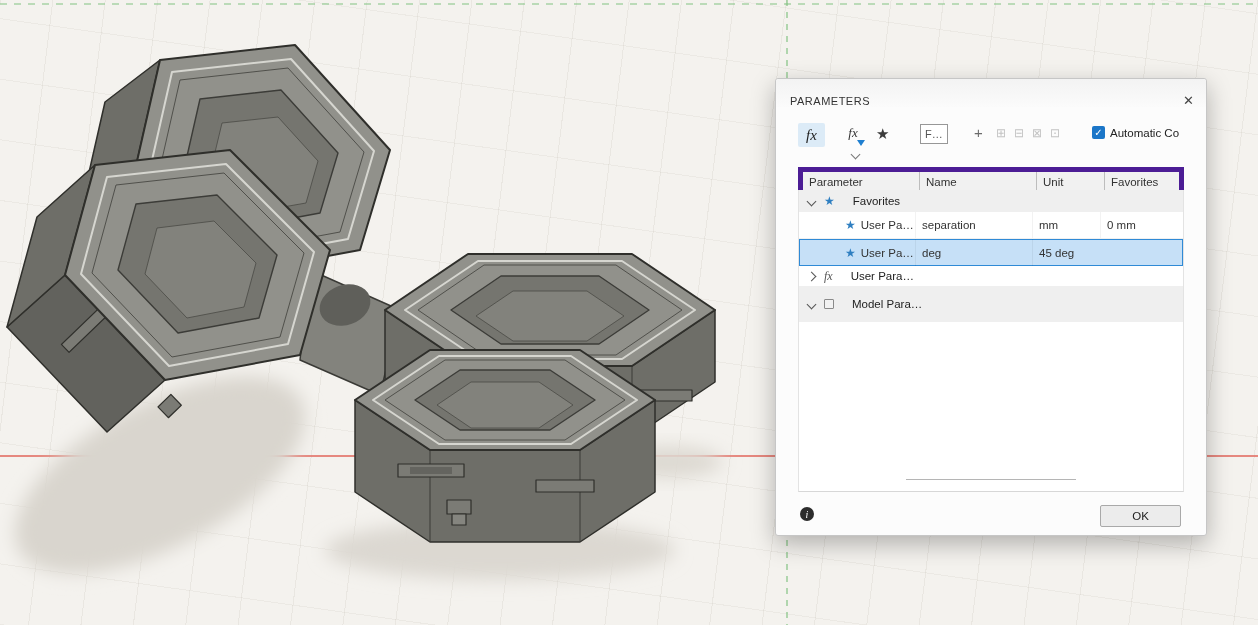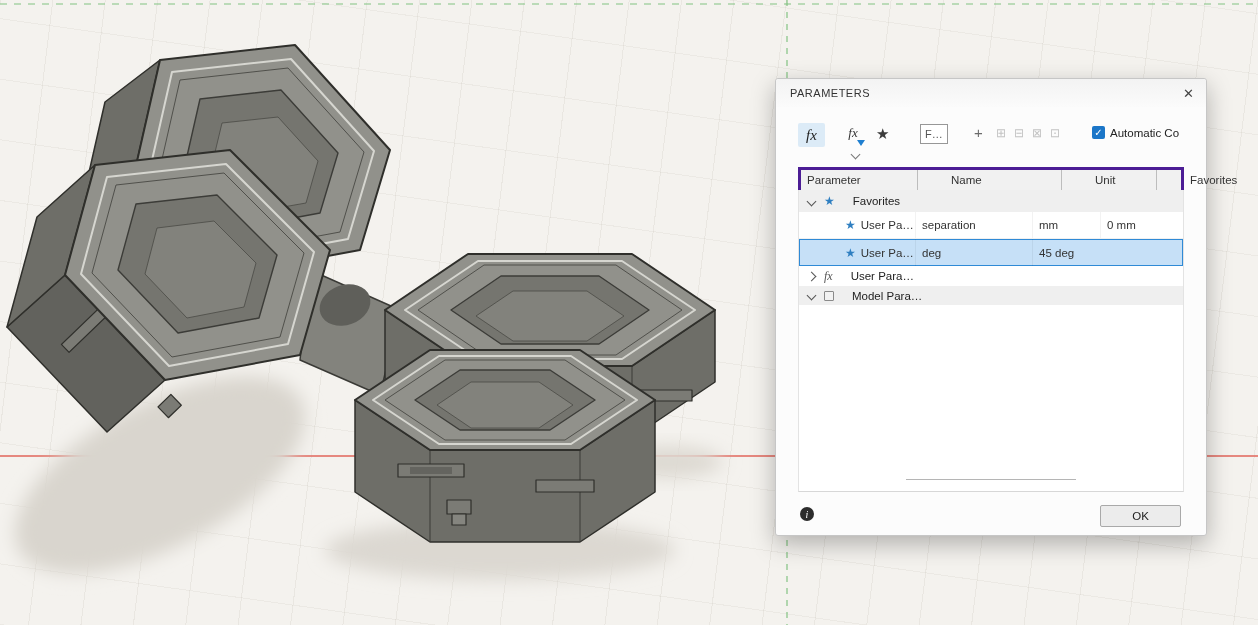--- a/index.html
+++ b/index.html
@@ -30,21 +30,21 @@
   }
   svg.model{position:absolute;left:0;top:0;z-index:2;}
 
   
   .dialog{
     position:absolute;left:775px;top:78px;width:432px;height:458px;z-index:5;
     background:#fcfcfc;border:1px solid #c6c6c6;border-radius:3px;
     box-shadow:0 8px 24px rgba(0,0,0,0.28);box-sizing:border-box;
   }
   .dialog-header{
-    height:28px;display:flex;align-items:center;justify-content:space-between;
+    height:28px;display:flex;align-items:flex-end;justify-content:space-between;
     padding:0 12px 0 14px;background:linear-gradient(#f3f3f3,#fbfbfb);
     border-radius:3px 3px 0 0;
   }
   .dialog-title{font-size:11px;letter-spacing:0.5px;color:#333;}
   .close{font-size:13px;color:#444;cursor:pointer;line-height:1;}
 
   
   .toolbar{position:absolute;left:0;top:44px;width:100%;height:28px;}
   .fx-btn{
     position:absolute;left:22px;top:0;width:27px;height:24px;background:#dcebf7;border-radius:2px;
@@ -76,21 +76,21 @@
   .auto-label{font-size:11.5px;color:#222;white-space:nowrap;}
   .caret-small{
     position:absolute;left:76px;top:72px;width:6px;height:6px;
     border-right:1.4px solid #777;border-bottom:1.4px solid #777;transform:rotate(45deg);
   }
 
   
   .tbl-header{
     position:absolute;left:22px;top:88px;width:386px;height:34px;
     display:grid;grid-template-columns:117px 117px 68px 84px;
-    background:#f1f1f1;border:3px solid #4c1d95;box-sizing:border-box;gap:27px;
+    background:#f1f1f1;border:5px solid #4c1d95;box-sizing:border-box;
   }
   .tbl-header .hcell{
     font-size:11.5px;color:#333;line-height:21px;padding-left:6px;
     border-right:1px solid #bdbdbd;overflow:hidden;white-space:nowrap;cursor:pointer;
   }
   .tbl-header .hcell:last-child{border-right:none;}
   .tbl-body{
     position:absolute;left:22px;top:111px;width:386px;height:302px;background:#fff;
     border-left:1px solid #e3e3e3;border-right:1px solid #e3e3e3;border-bottom:1px solid #d7d7d7;
     box-sizing:border-box;
@@ -266,21 +266,21 @@
       <div class="cell">deg</div>
       <div class="cell">45 deg</div>
     </div>
 
     <div class="row-group white" style="height:20px">
       <span class="chev right"></span>
       <span class="fx-grp">fx</span>
       <span class="grp-label">User Para…</span>
     </div>
 
-    <div class="row-group" style="height:19px">
+    <div class="row-group" style="height:36px">
       <span class="chev down"></span>
       <span class="box-ic"></span>
       <span class="grp-label">Model Para…</span>
     </div>
 
 
   </div>
 
   <div class="gripper"></div>
 

